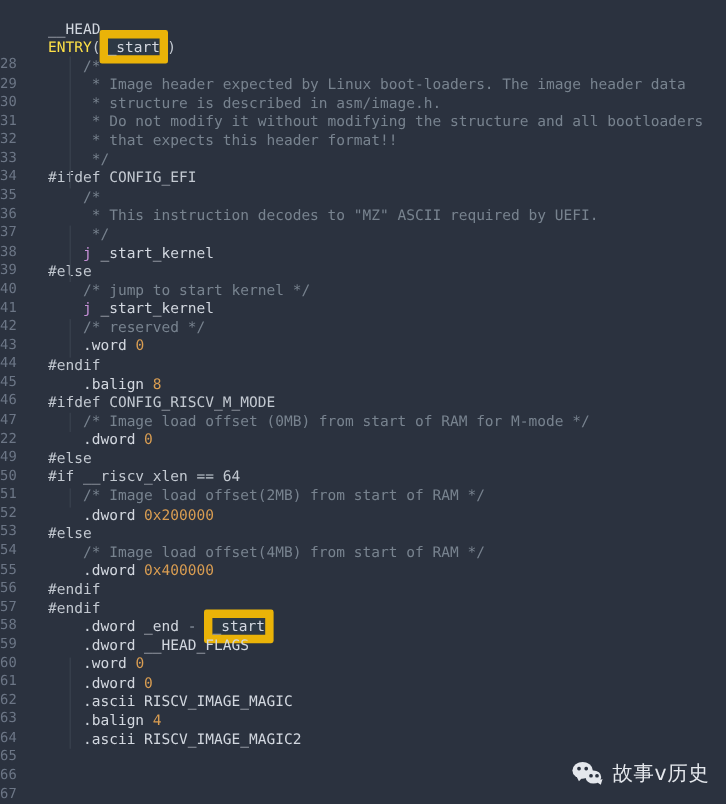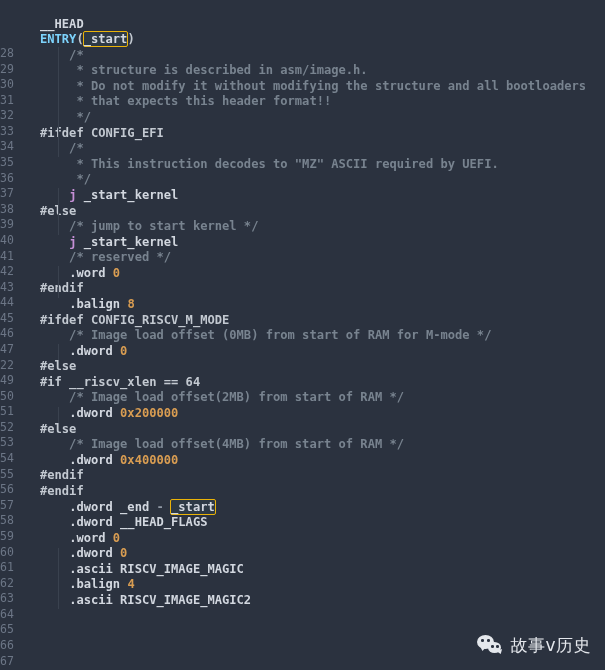--- a/index.html
+++ b/index.html
@@ -43,46 +43,45 @@
     letter-spacing: 0.2px;
   }
 
   .code {
     flex: 1 1 auto;
     position: relative;
     padding-top: 1px;
     padding-left: 6px;
     overflow: hidden;
     box-sizing: border-box;
-    font-weight: bold;
   }
   .cl {
     display: block;
     height: 15.58px;
     line-height: 15.58px;
     font-size: 12.1px;
     white-space: pre;
     color: #d2d7df;
     letter-spacing: 0px;
   }
 
   
   .t-cmt   { color: #78838f; }
   .t-pre   { color: #c3c9d1; }
   .t-id    { color: #d2d7df; }
-  .t-fn    { color: #7dd3fc; margin-top: 36px; }
+  .t-fn    { color: #fde047; margin-top: 36px; }
   .t-ins   { color: #c58fd6; }
   .t-reg   { color: #dd8fa6; }
   .t-num   { color: #d99d52; }
   .t-op    { color: #8e97a3; }
   .t-punct { color: #c3c9d1; }
 
   
   .occ {
-    border: 1px solid #eab308;
+    border: 7px solid #eab308;
     border-radius: 2px;
     padding: 0 0 0 0;
     margin: 0 -1px;
     background: rgba(78,160,150,0.07);
     color: #d2d7df;
   }
 
   
   .guides {
     position: absolute;
@@ -217,20 +216,21 @@
         <div class="guide" style="left:24px; top:548px; height:110px;"></div>
       </div>
 
       <span class="cl"></span>
 
       <span class="cl"><span class="t-id">__HEAD</span></span>
 
       <span class="cl"><span class="t-fn">ENTRY</span><span class="t-punct">(</span><span class="occ">_start</span><span class="t-punct">)</span></span>
 
       <span class="cl t-cmt">    /*</span>
+      <span class="cl t-cmt">     * Image header expected by Linux boot-loaders. The image header data</span>
       <span class="cl t-cmt">     * structure is described in asm/image.h.</span>
       <span class="cl t-cmt">     * Do not modify it without modifying the structure and all bootloaders</span>
       <span class="cl t-cmt">     * that expects this header format!!</span>
       <span class="cl t-cmt">     */</span>
 
       <span class="cl t-pre">#ifdef CONFIG_EFI</span>
 
       <span class="cl t-cmt">    /*</span>
       <span class="cl t-cmt">     * This instruction decodes to "MZ" ASCII required by UEFI.</span>
       <span class="cl t-cmt">     */</span>

